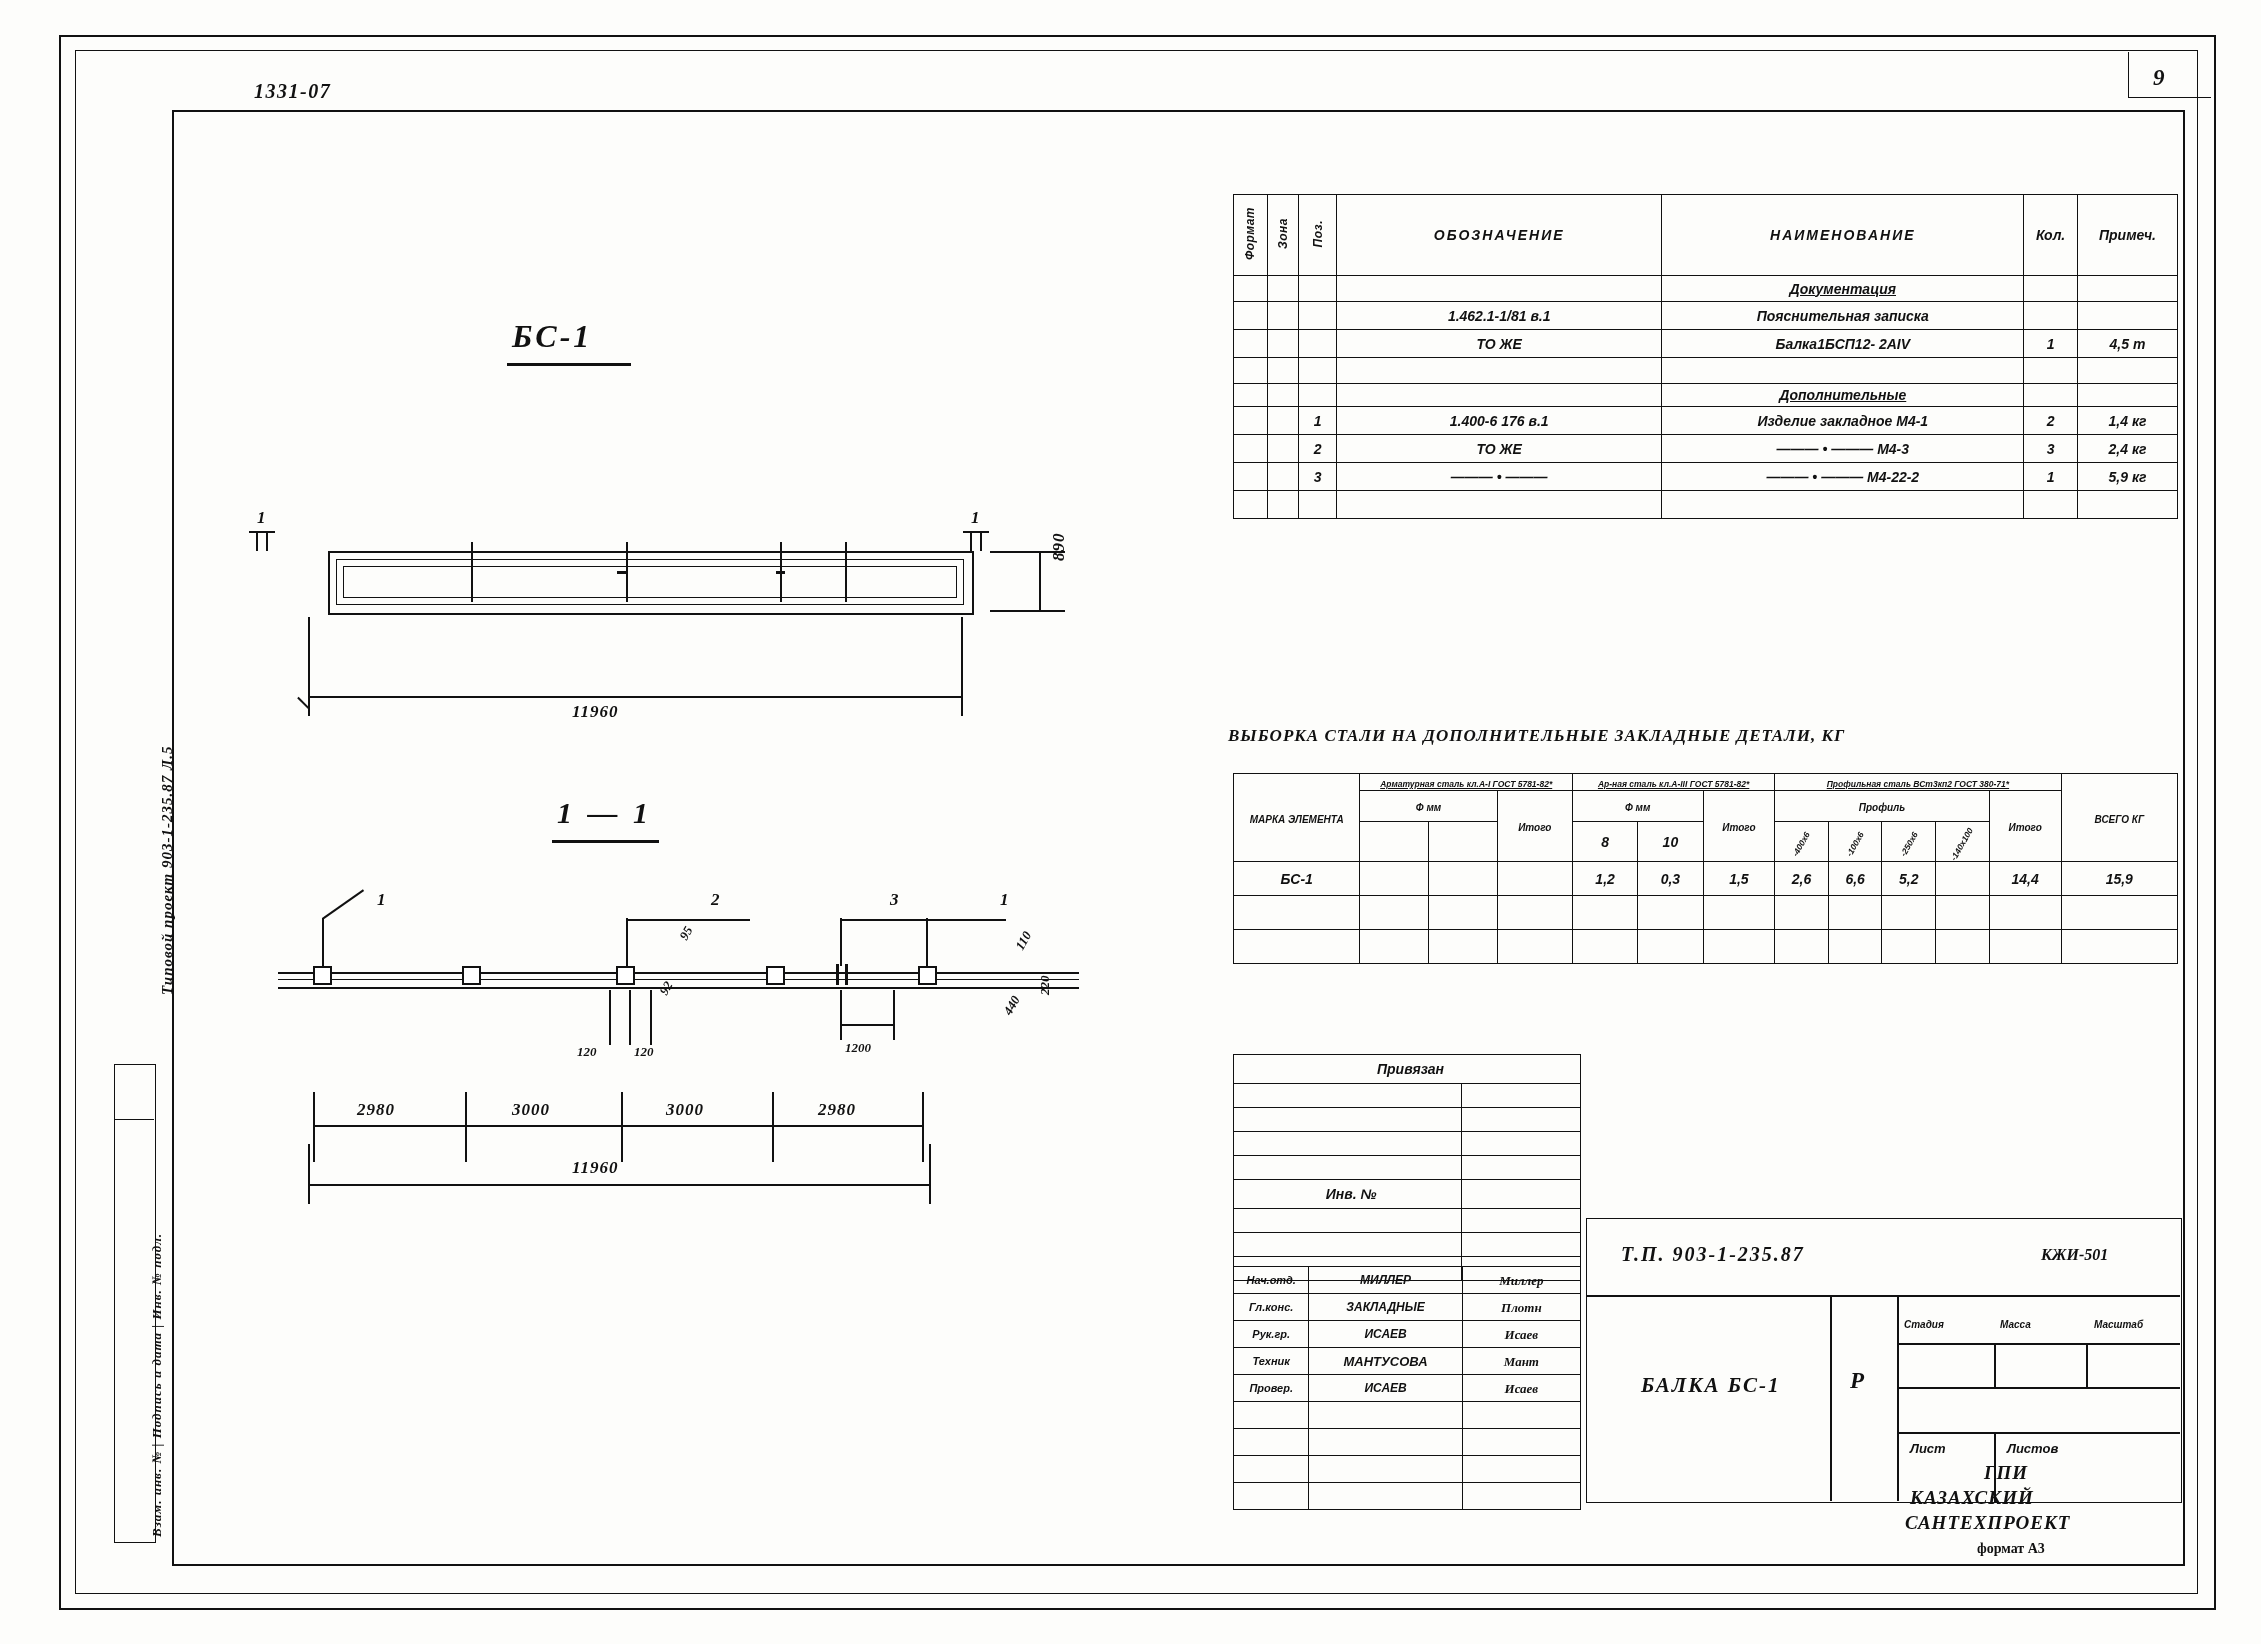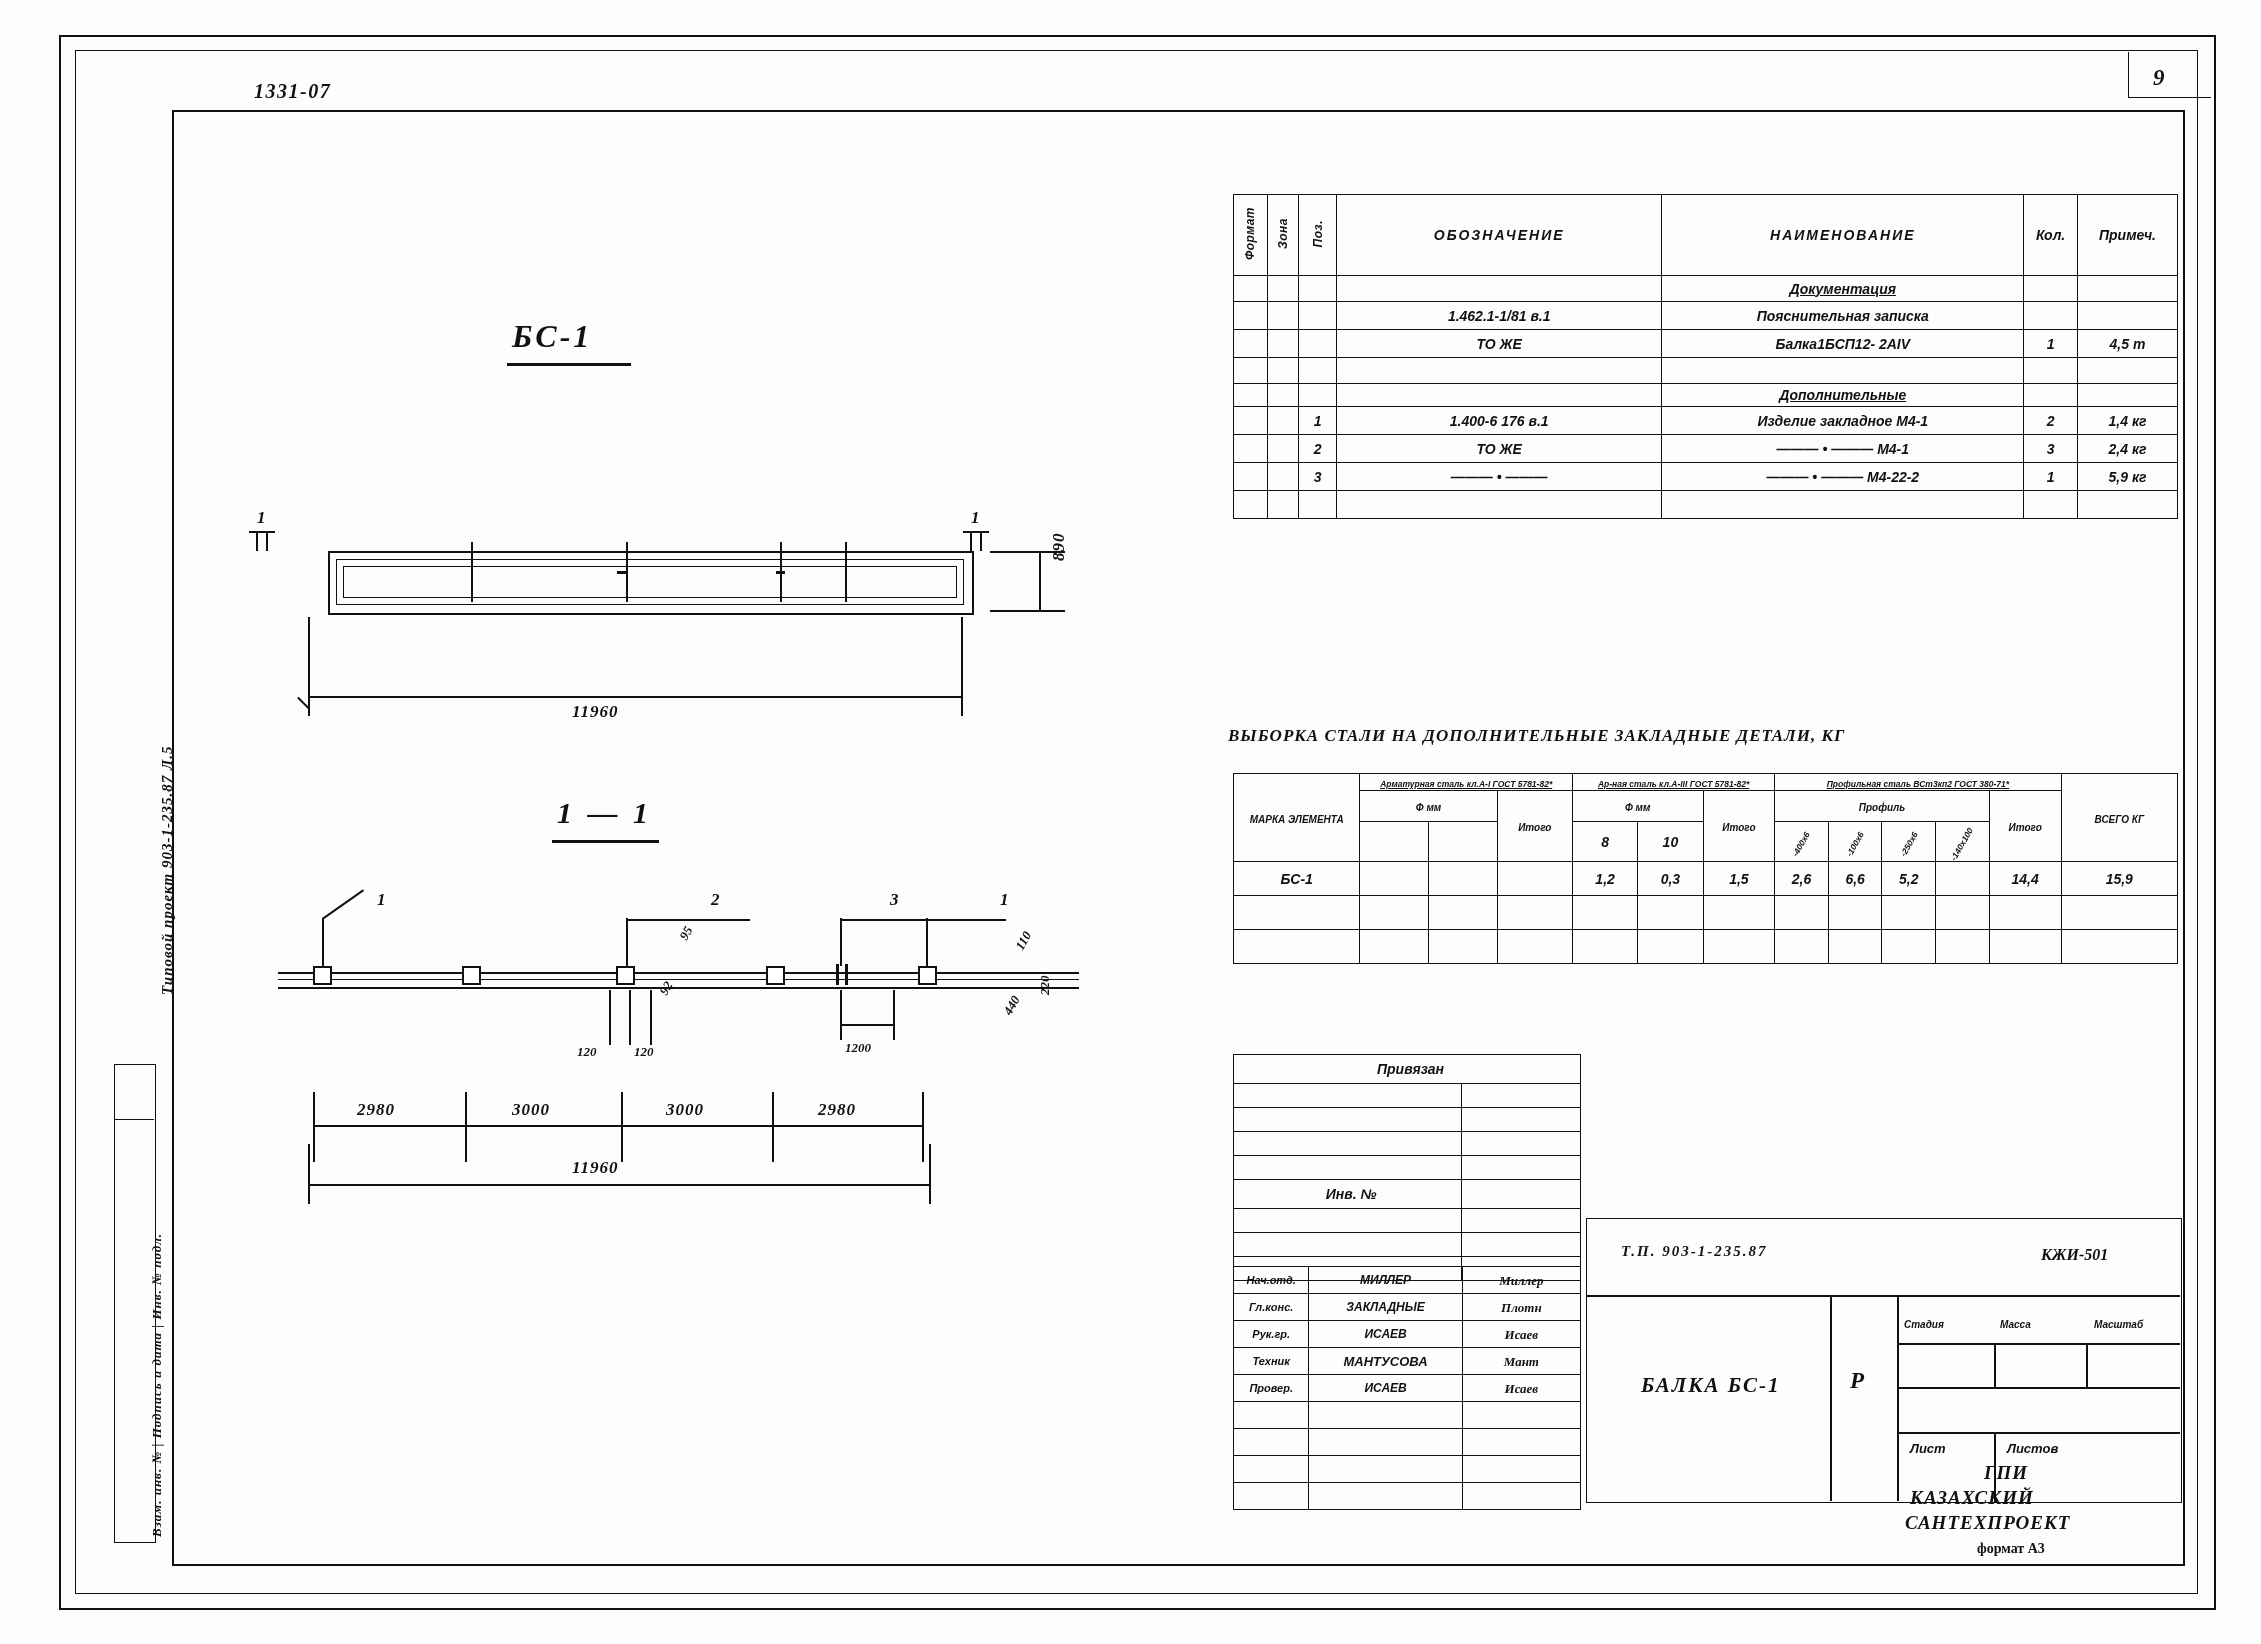--- a/index.html
+++ b/index.html
@@ -45,21 +45,21 @@
   table{border-collapse:collapse;}
   .tbl{position:absolute;border:1.5px solid #111;}
   .tbl td{border:1px solid #111;font-size:14px;font-style:italic;font-weight:bold;text-align:center;padding:0;}
   .lft{text-align:right;padding-left:7px!important;margin-left:24px;}
   .u{text-decoration:underline;}
   .vert{writing-mode:vertical-rl;transform:rotate(180deg);font-size:12px;font-style:italic;font-weight:bold;letter-spacing:0.5px;}
   .tiny{font-size:10px;font-style:italic;font-weight:bold;line-height:1.05;}
   .xtiny{font-size:8.5px;font-style:italic;font-weight:bold;line-height:1.0;}
 
   .sec-title{font-size:17px;font-style:italic;font-weight:bold;letter-spacing:1px;}
-  .stampbig{font-size:15px;font-style:italic;font-weight:bold;letter-spacing:2px;}
+  .stampbig{font-size:20px;font-style:italic;font-weight:bold;letter-spacing:2px;}
   .sig{font-family:"Liberation Serif",serif;font-size:13px;font-style:italic;transform:rotate(-6deg);color:#111;}
   .org{font-size:19px;font-style:italic;font-weight:bold;letter-spacing:1px;}
   .fmt{font-size:14px;font-weight:bold;}
 </style>
 </head>
 <body>
 
 <div id="page">
 
   <div class="abs" id="sheet-border"></div>
@@ -239,21 +239,21 @@
           <td>1.400-6 176 в.1</td>
           <td>Изделие закладное   М4-1</td>
           <td>2</td>
           <td>1,4 кг</td>
         </tr>
     <tr>
           <td style="height:27px;"></td>
           <td></td>
           <td>2</td>
           <td>ТО ЖЕ</td>
-          <td>——— • ———   М4-1</td>
+          <td>——— • ———   М4-3</td>
           <td>3</td>
           <td>2,4 кг</td>
         </tr>
     <tr>
           <td style="height:27px;"></td>
           <td></td>
           <td>3</td>
           <td>——— • ———</td>
           <td>——— • ———   М4-22-2</td>
           <td>1</td>

